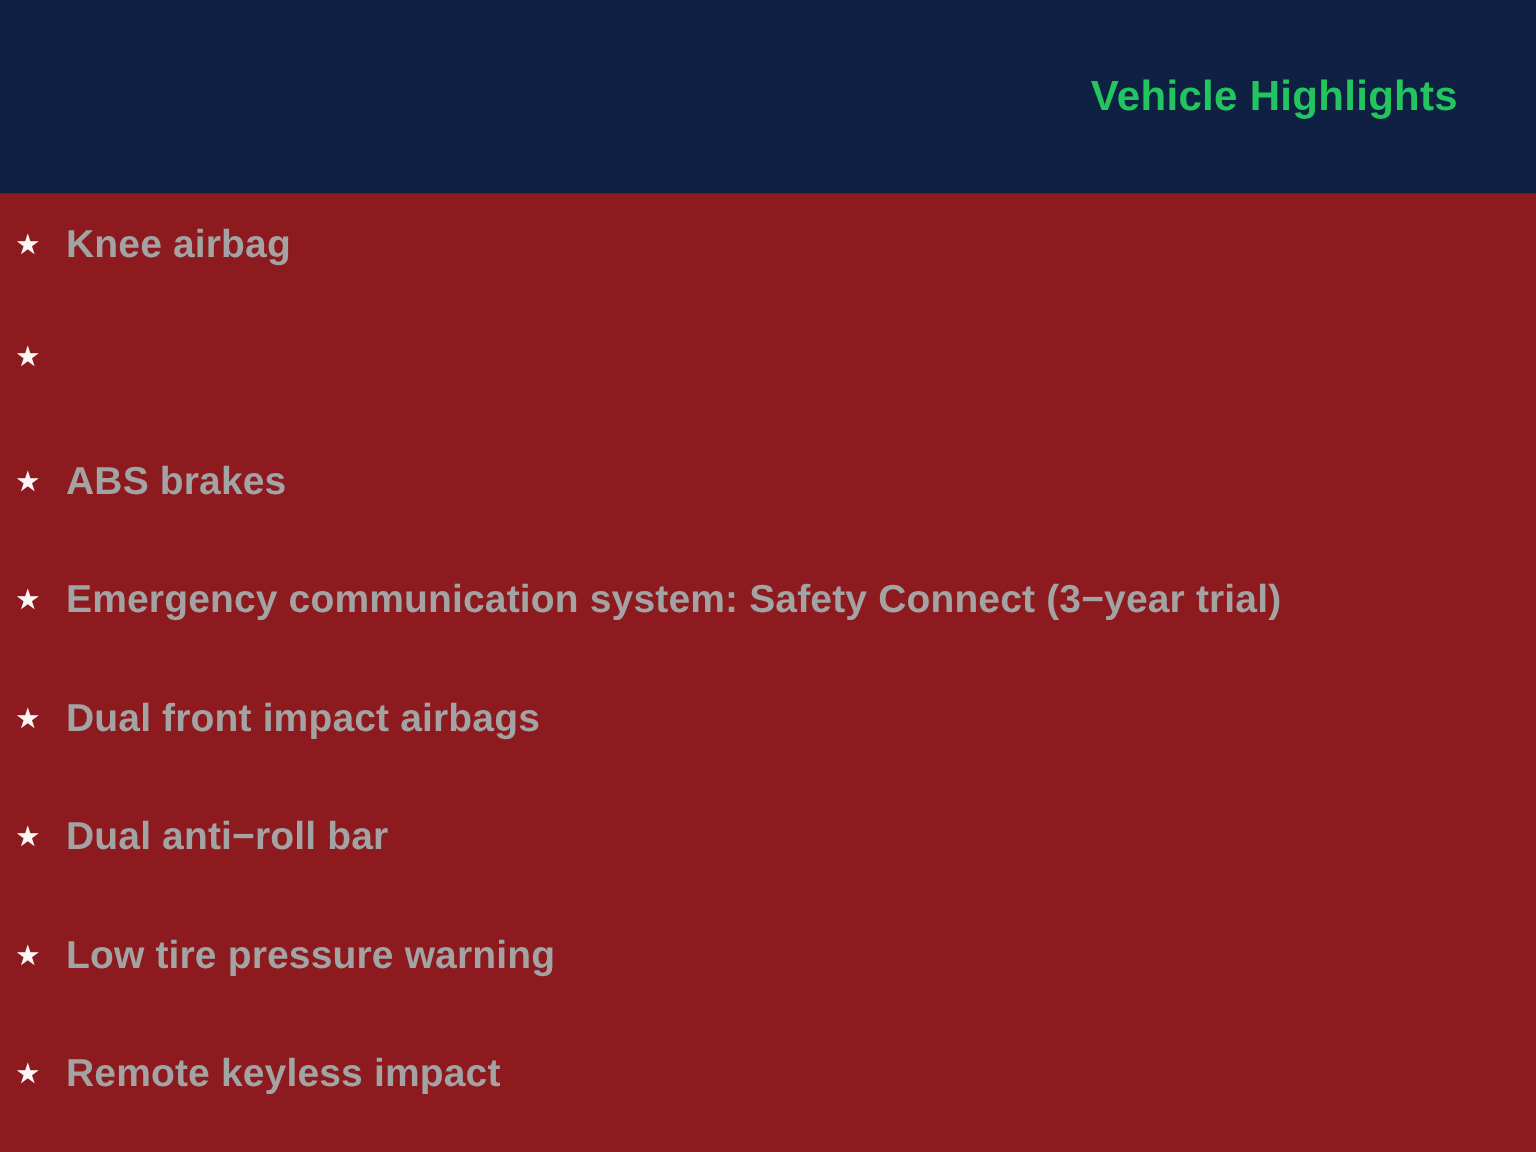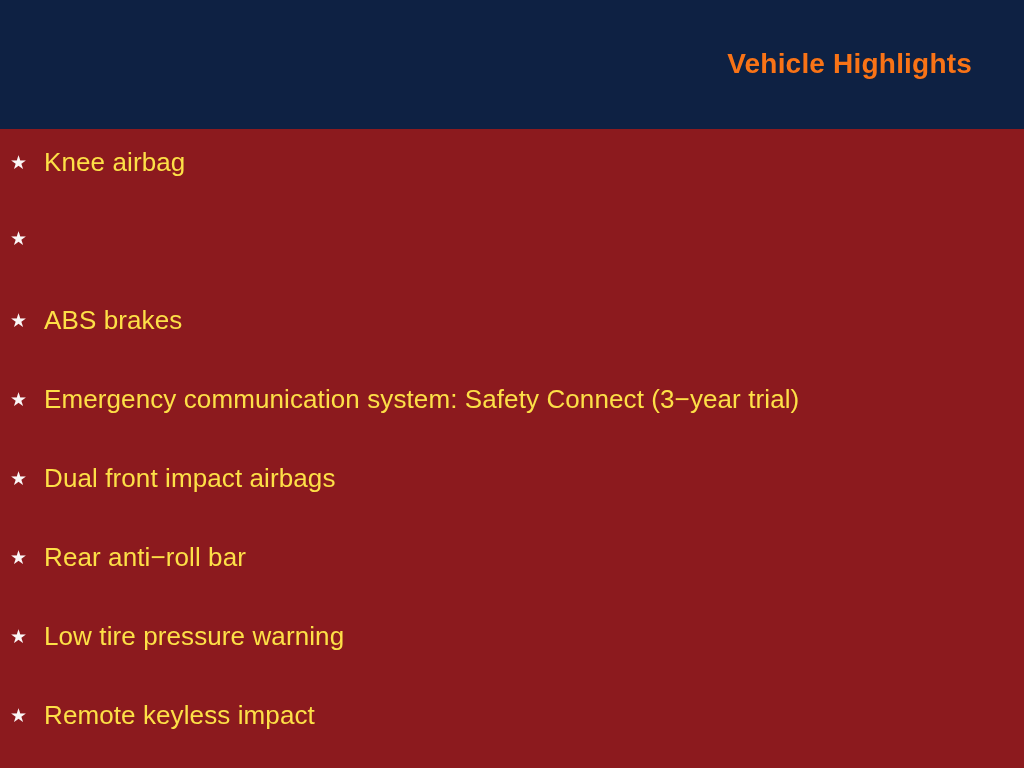--- a/index.html
+++ b/index.html
@@ -35,21 +35,21 @@
   }
 
   .header-title {
     position: absolute;
     right: 52px;
     top: 47px;
     margin: 0;
     font-size: 28px;
     line-height: 34px;
     font-weight: bold;
-    color: #f97316;
+    color: #22c55e;
     letter-spacing: 0.2px;
     white-space: nowrap;
     text-align: right;
   }
 
   
   .body-area {
     position: absolute;
     left: 0;
     top: 129px;
@@ -86,22 +86,22 @@
     color: #fbf6f6;
     text-align: left;
     position: relative;
     top: -2px;
   }
 
   .bullet-text {
     display: inline-block;
     font-size: 26px;
     line-height: 30px;
-    font-weight: normal;
-    color: #fde047;
+    font-weight: bold;
+    color: #a3a3a3;
     letter-spacing: 0.1px;
   }
 </style>
 </head>
 <body>
 
 <div class="slide">
 
   <div class="header-band">
     <h1 class="header-title">Vehicle Highlights</h1>
@@ -124,21 +124,21 @@
         <li class="bullet-item" style="top: 255px;">
           <span class="bullet-marker">★</span>
           <span class="bullet-text">Emergency communication system: Safety Connect (3−year trial)</span>
         </li>
         <li class="bullet-item" style="top: 334px;">
           <span class="bullet-marker">★</span>
           <span class="bullet-text">Dual front impact airbags</span>
         </li>
         <li class="bullet-item" style="top: 413px;">
           <span class="bullet-marker">★</span>
-          <span class="bullet-text">Rear anti−roll bar</span>
+          <span class="bullet-text">Dual anti−roll bar</span>
         </li>
         <li class="bullet-item" style="top: 492px;">
           <span class="bullet-marker">★</span>
           <span class="bullet-text">Low tire pressure warning</span>
         </li>
         <li class="bullet-item" style="top: 571px;">
           <span class="bullet-marker">★</span>
           <span class="bullet-text">Remote keyless impact</span>
         </li>
       </ul>

